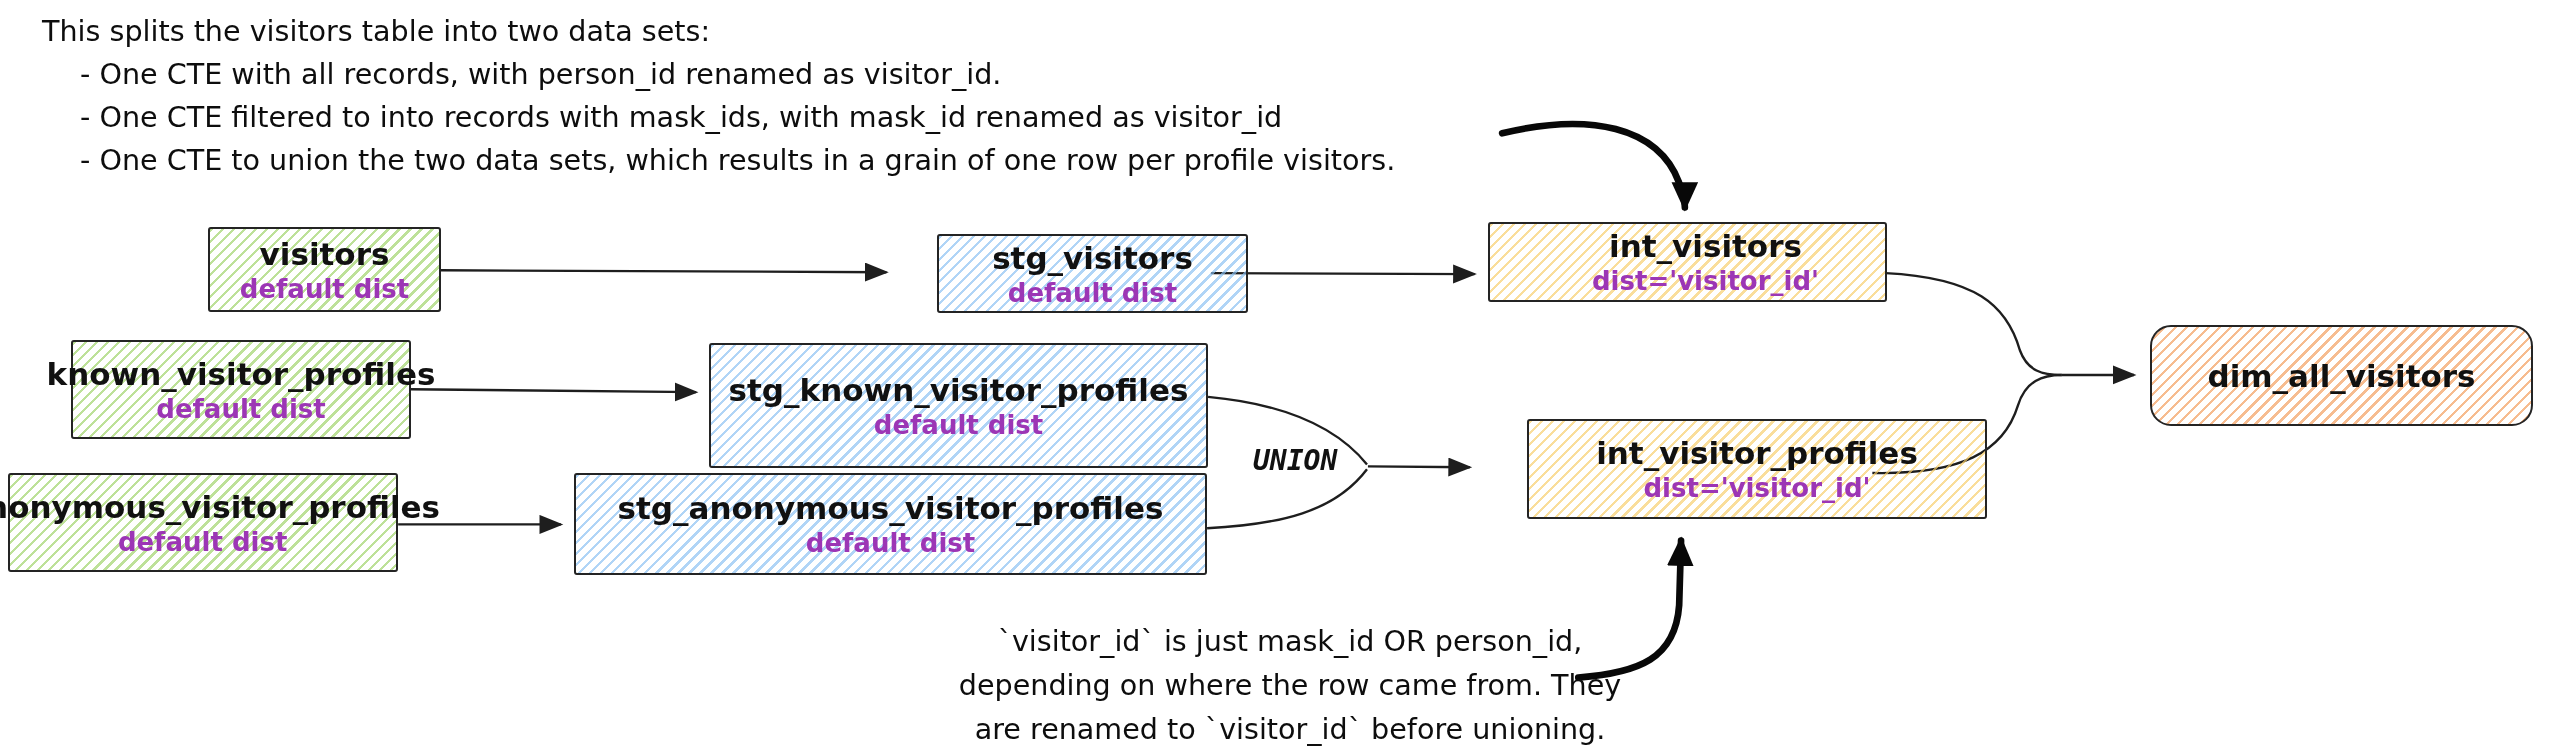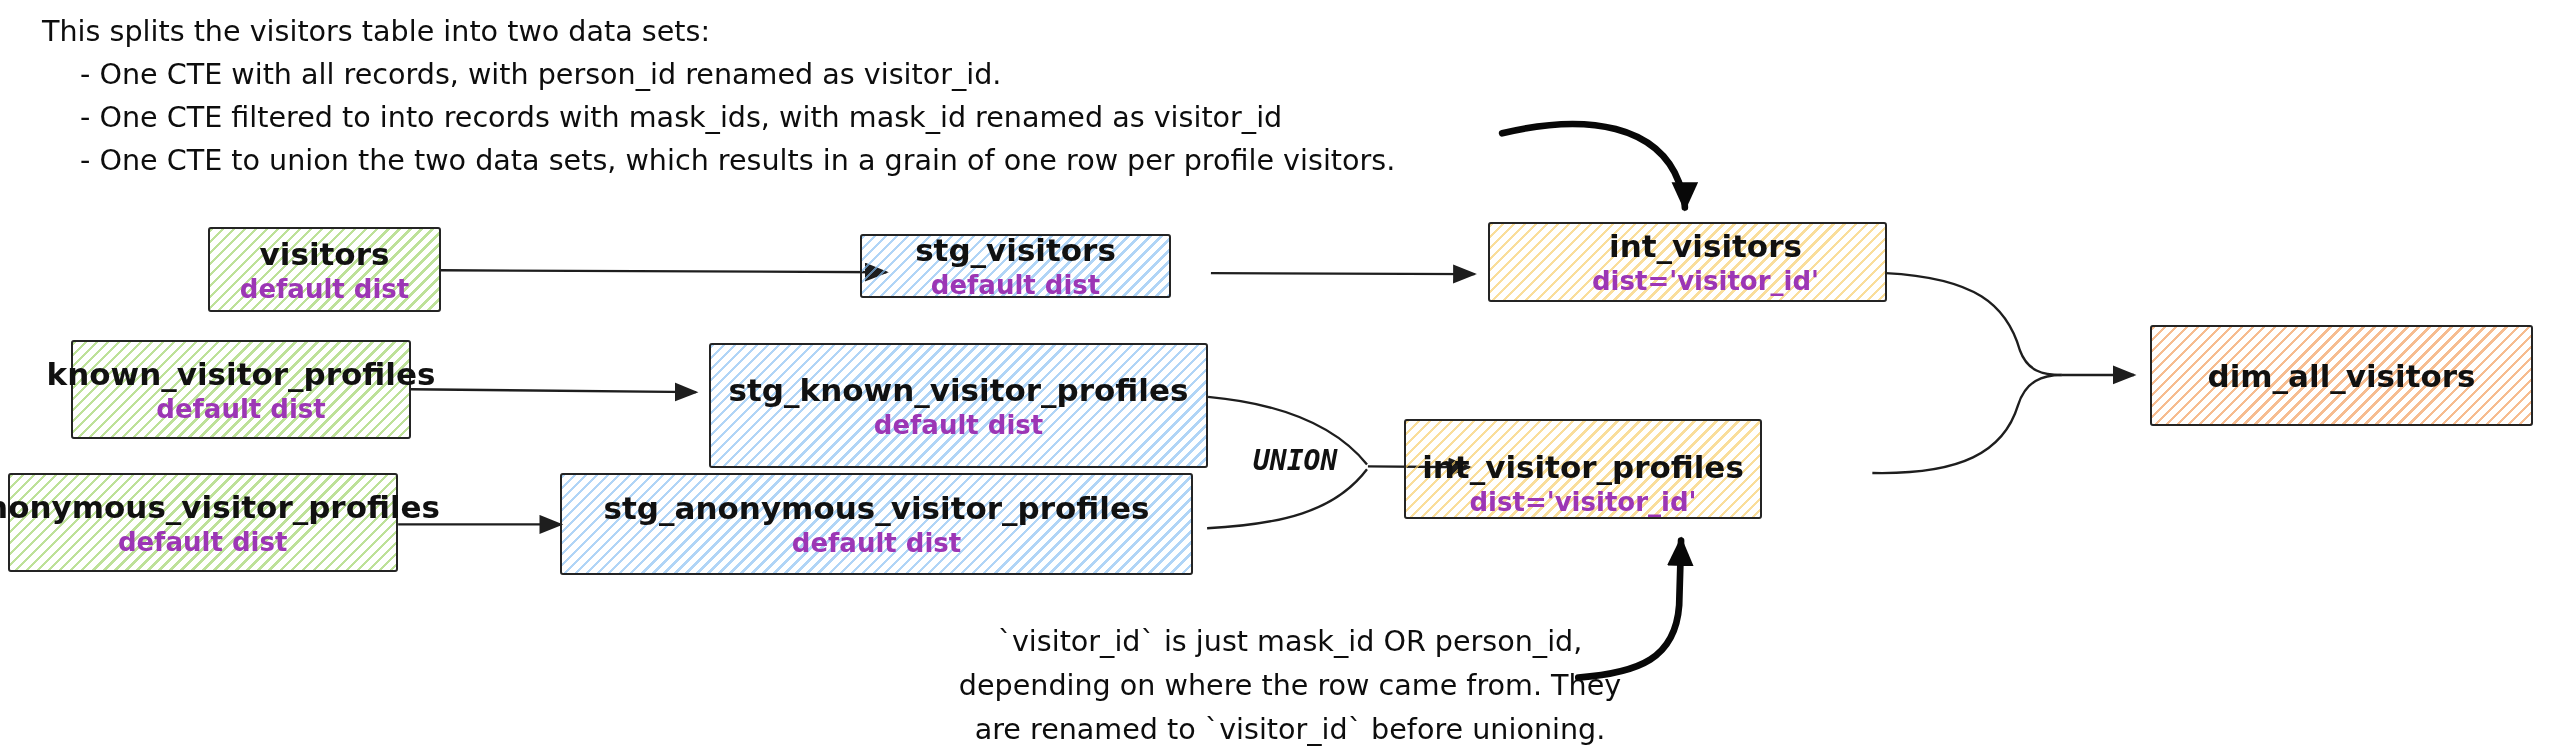--- a/index.html
+++ b/index.html
@@ -13,31 +13,31 @@
     border:2.4px solid #242424; border-radius:2.9px;
     display:flex; flex-direction:column; align-items:center; justify-content:center;
     gap:2px;
   }
   .node .title { font-size:31px; font-weight:bold; color:#111111; white-space:nowrap; }
   .node .dist  { font-size:26px; font-weight:bold; color:#9c36b5; white-space:nowrap; }
   .node .dist:empty { display:none; }
   .hatch-green  { background:repeating-linear-gradient(135deg, rgba(146,205,85,0.60) 0 2.5px, transparent 2.5px 7.8px); }
   .hatch-blue   { background:repeating-linear-gradient(135deg, rgba(134,190,242,0.65) 0 2.5px, transparent 2.5px 7.8px); }
   .hatch-yellow { background:repeating-linear-gradient(135deg, rgba(247,204,101,0.65) 0 2.5px, transparent 2.5px 7.8px); }
-  .hatch-orange { background:repeating-linear-gradient(135deg, rgba(243,160,97,0.70) 0 2.5px, transparent 2.5px 7.8px); }
+  .hatch-orange { background:repeating-linear-gradient(135deg, rgba(243,160,97,0.70) 0 2.5px, transparent 2.5px 7.8px);border-radius:21px; }
 
   
   #node-visitors        { left:208px;  top:227px; width:233px; height:85px;  }
-  #node-stg-visitors    { left:860px;  top:234px; width:311px; height:64px;  }
+  #node-stg-visitors    { left:937px;  top:234px; width:311px; height:79px;  }
   #node-int-visitors    { left:1488px; top:222px; width:399px; height:80px;padding-left:36px; }
   #node-known           { left:71px;   top:340px; width:340px; height:99px; }
   #node-stg-known       { left:709px;  top:343px; width:499px; height:125px; }
   #node-anon            { left:7.6px;    top:473px; width:390px; height:99px; }
-  #node-stg-anon        { left:560px;  top:473px; width:633px; height:102px; }
-  #node-int-vp          { left:1404px; top:419px; width:358px; height:100px;justify-content:flex-end; }
+  #node-stg-anon        { left:574px;  top:473px; width:633px; height:102px; }
+  #node-int-vp          { left:1527px; top:419px; width:460px; height:100px; }
   #node-dim             { left:2150px; top:325px; width:383px; height:101px; }
 
   
   .note { position:absolute; font-size:28.6px; line-height:43px; color:#0d0d0d; white-space:nowrap; }
   #top-note { left:42px; top:9.5px; }
   #top-note .bullets { margin-left:38px; }
   #top-note div { white-space:nowrap; }
   #bottom-note { left:909px; top:619px; width:762px; text-align:center; line-height:44px; white-space:normal; }
   #union-label {
     position:absolute; left:1253px; top:444px;

